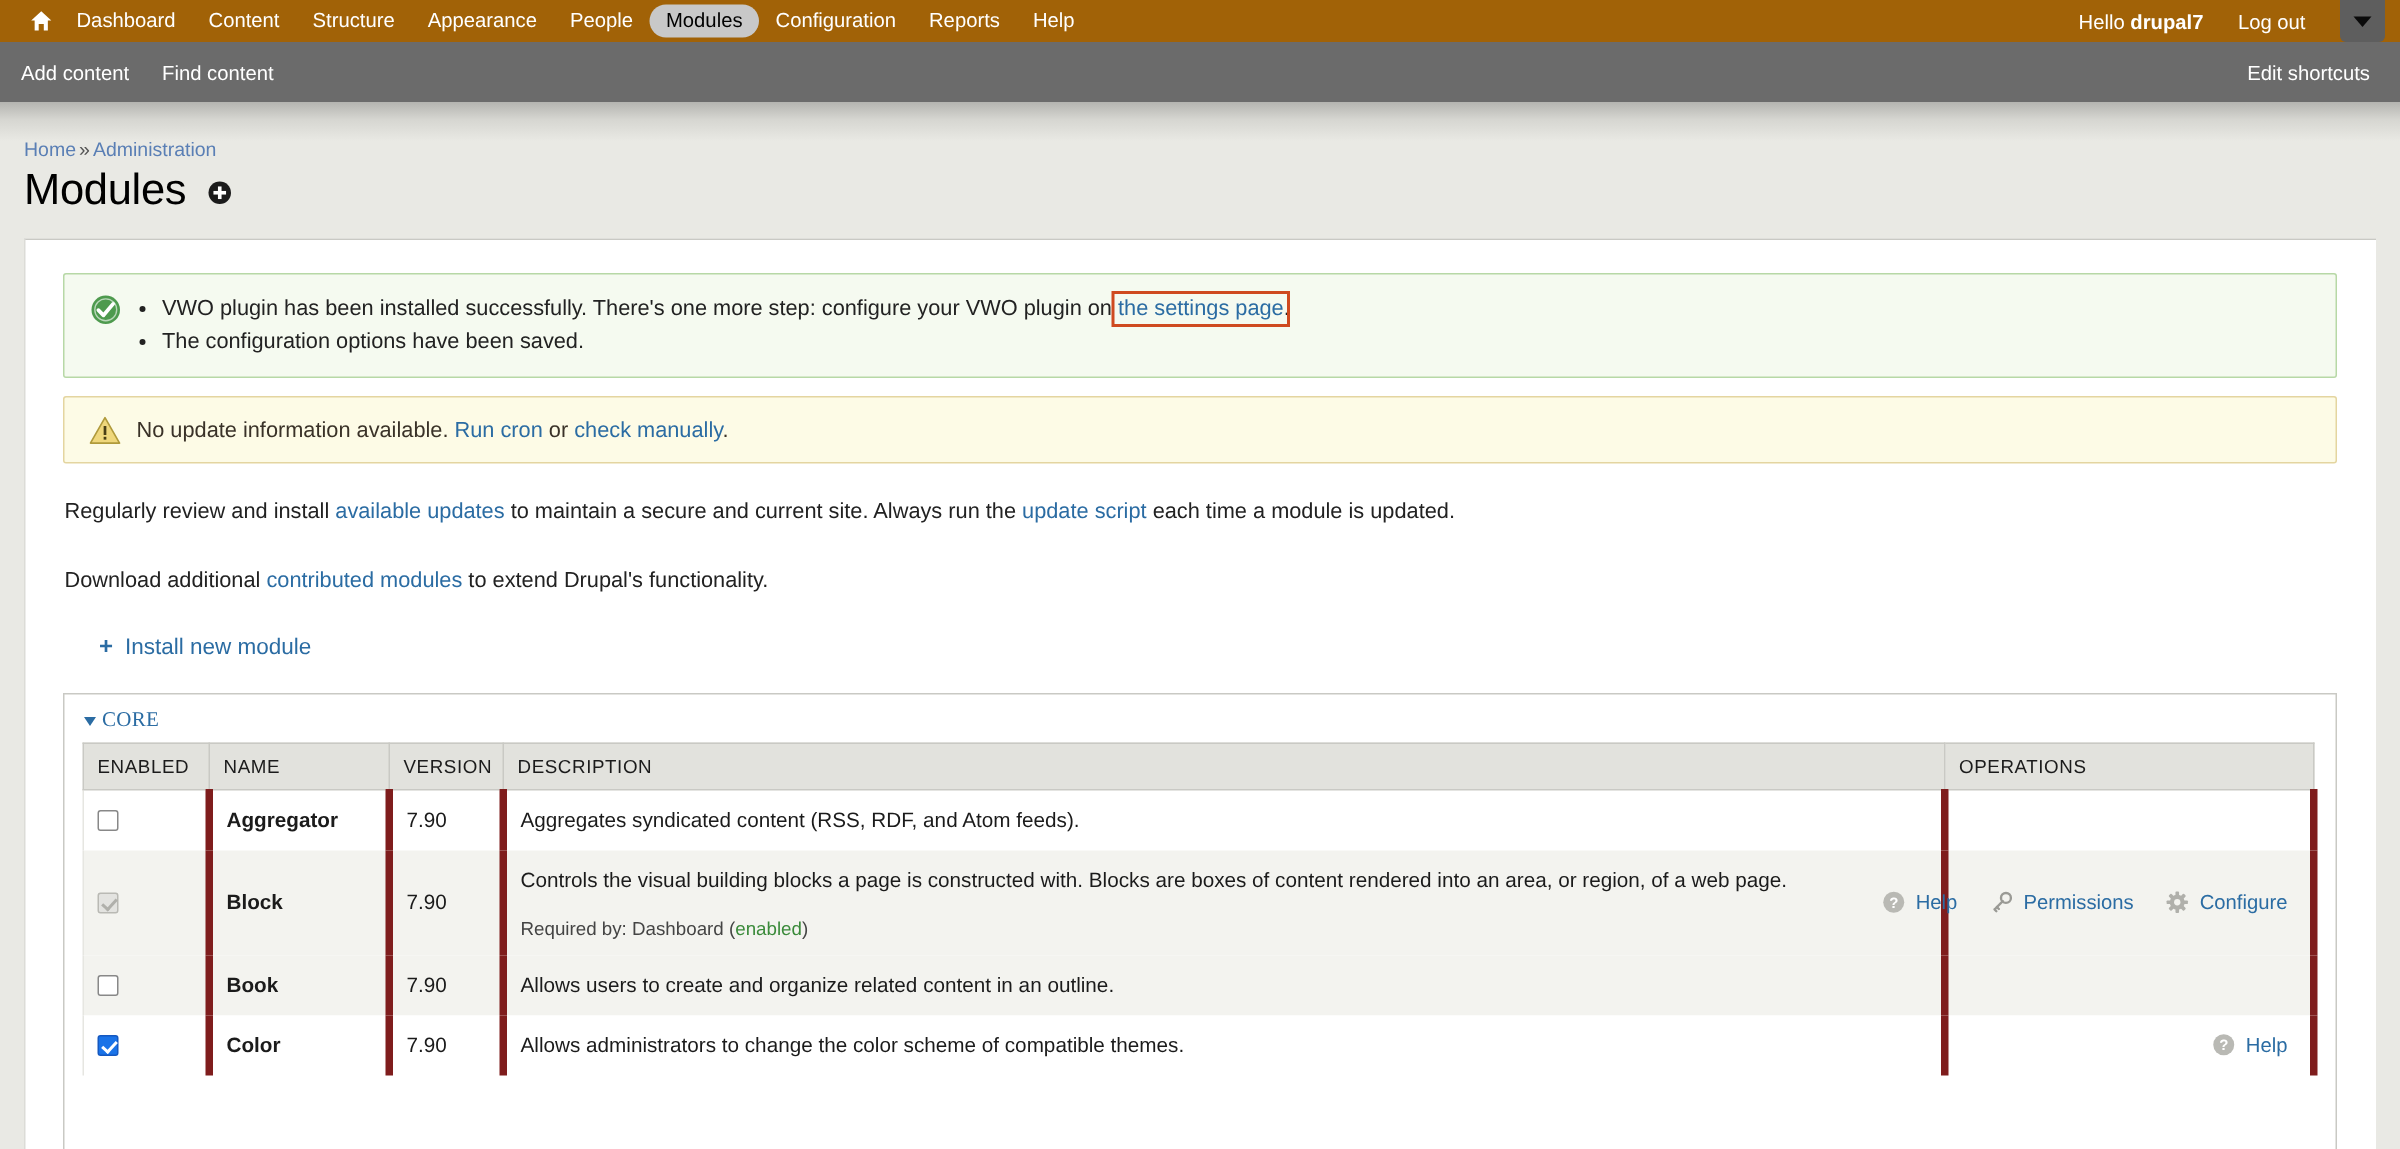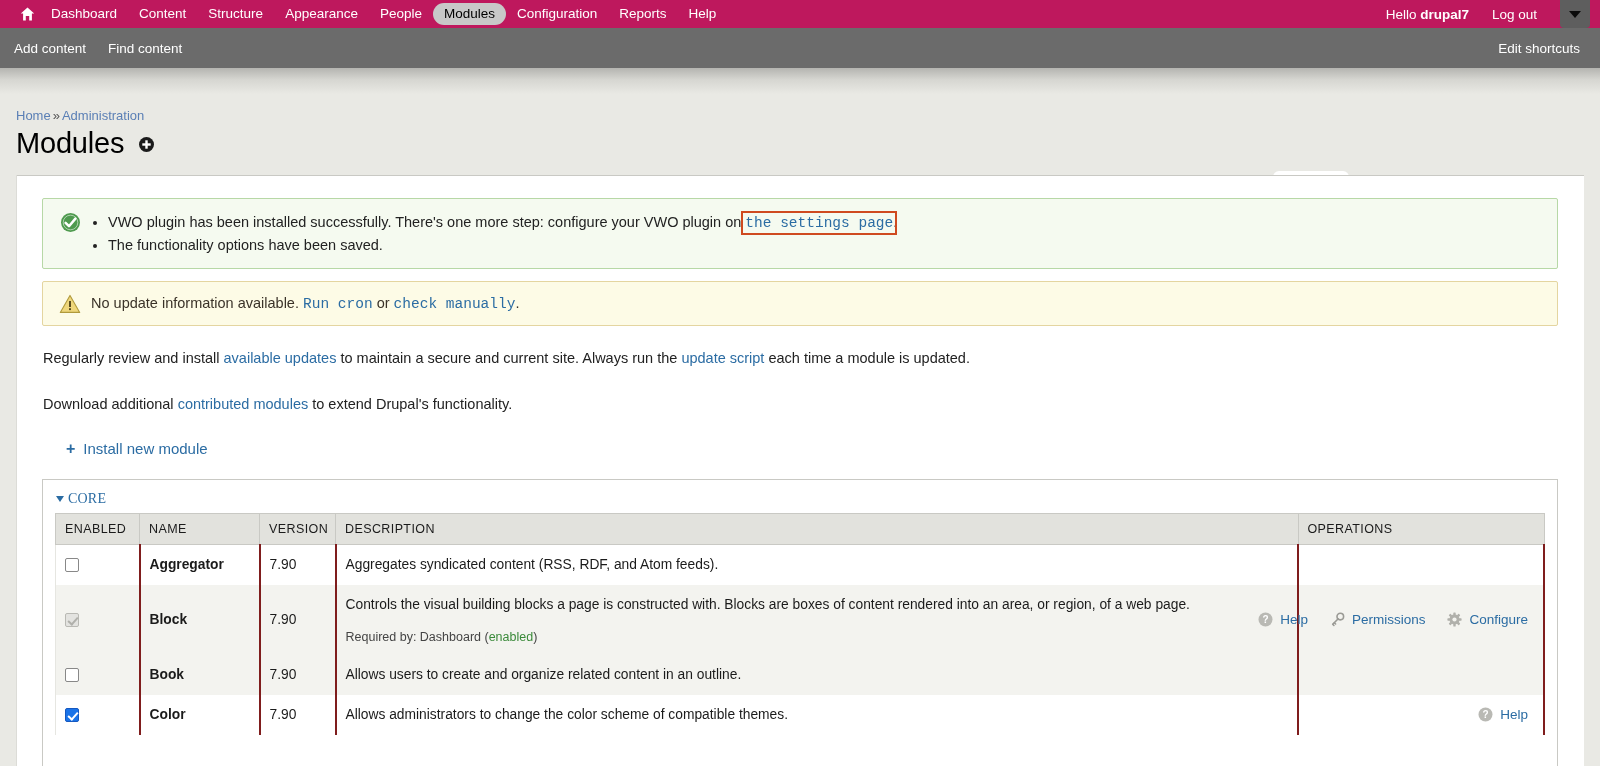--- a/index.html
+++ b/index.html
@@ -9,21 +9,21 @@
     width: 1600px; height: 766px;
     overflow: hidden;
     font-family: "Liberation Sans", sans-serif;
     background: #fff;
   }
 
   
   .toolbar {
     position: relative;
     height: 28px;
-    background: #be185d;
+    background: #a16207;
     display: flex;
     align-items: center;
     padding: 0 10px 0 14px;
     color: #fff;
   }
   .tb-left { display: flex; align-items: center; gap: 0; flex: 1; }
   .tb-home {
     display: inline-flex; align-items: center; justify-content: center;
     width: 26px; height: 22px; cursor: pointer;
   }
@@ -84,21 +84,21 @@
     position: absolute; left: 0; right: 0; top: 0; height: 26px;
     background: linear-gradient(to bottom, #b4b4b0 0%, #d6d6d1 45%, #e9e9e4 100%);
     pointer-events: none;
   }
   .page-inner {
     position: relative;
     padding: 0 16px;
   }
 
   .breadcrumb {
-    padding-top: 40px;
+    padding-top: 24px;
     font-size: 13px;
     color: #3a3a3a;
     line-height: 16px;
   }
   .breadcrumb a { color: #5a7fb5; text-decoration: none; cursor: pointer; }
   .breadcrumb .sep { color: #555; padding: 0 2px; }
 
   .title-row {
     display: flex;
     align-items: flex-end;
@@ -187,21 +187,21 @@
     font-size: 14.5px;
     color: #222;
     line-height: 22px;
     list-style: disc;
   }
   .msg.warning .msg-body {
     font-size: 14.5px;
     color: #3a3228;
     line-height: 20px;
   }
-  .msg a { color: #2b6ca3; text-decoration: none; cursor: pointer; font-family: Liberation Mono, monospace; }
+  .msg a { color: #2b6ca3; text-decoration: none; cursor: pointer; }
   .msg a.highlighted {
     outline: 2px solid #cf4a20;
     outline-offset: 2px;
     color: #2b6ca3;
   }
 
   
   .intro {
     font-size: 14.5px;
     color: #222;
@@ -265,21 +265,21 @@
     font-size: 12.5px;
     letter-spacing: 0.4px;
     color: #1b1b1b;
     font-weight: normal;
     text-align: left;
     padding: 8px 9px;
     height: 30px;
   }
   table.modules td {
     border-left: 1px solid #e6e6e1;
-    border-right: 2px solid #7f1d1d;
+    border-right: 5px solid #7f1d1d;
     font-size: 13.8px;
     color: #1b1b1b;
     padding: 10px 9px;
     vertical-align: middle;
   }
   table.modules tbody tr.odd td { background: #ffffff; }
   table.modules tbody tr.even td { background: #f3f3ef; }
   .col-enabled { width: 84px; text-align: center; }
   .col-name { width: 120px; font-weight: bold; }
   .col-version { width: 76px; }
@@ -413,21 +413,21 @@
         <div class="msg-icon">
           <svg width="21" height="21" viewBox="0 0 21 21" aria-hidden="true">
             <circle cx="10.5" cy="10.5" r="9.5" fill="#4e9a4e"></circle>
             <circle cx="10.5" cy="10.5" r="7.3" fill="none" stroke="#ffffff" stroke-width="0.9" opacity="0.6"></circle>
             <path d="M5.6 10.8 L9 14.2 L15.4 6.6" fill="none" stroke="#ffffff" stroke-width="2.5" stroke-linecap="round" stroke-linejoin="round"></path>
           </svg>
         </div>
         <div class="msg-body">
           <ul>
             <li><span>VWO plugin has been installed successfully. There's one more step: configure your VWO plugin on </span><a class="highlighted">the settings page</a><span>.</span></li>
-            <li><span>The functionality options have been saved.</span></li>
+            <li><span>The configuration options have been saved.</span></li>
           </ul>
         </div>
       </div>
 
       
       <div class="msg warning">
         <div class="msg-icon">
           <svg width="22" height="20" viewBox="0 0 22 20" aria-hidden="true">
             <path d="M11 1.4 L20.7 18.4 L1.3 18.4 Z" fill="#efd77c" stroke="#b09a3c" stroke-width="1.1" stroke-linejoin="round"></path>
             <rect x="10.1" y="7.0" width="1.8" height="6.0" fill="#4a3f16"></rect>

